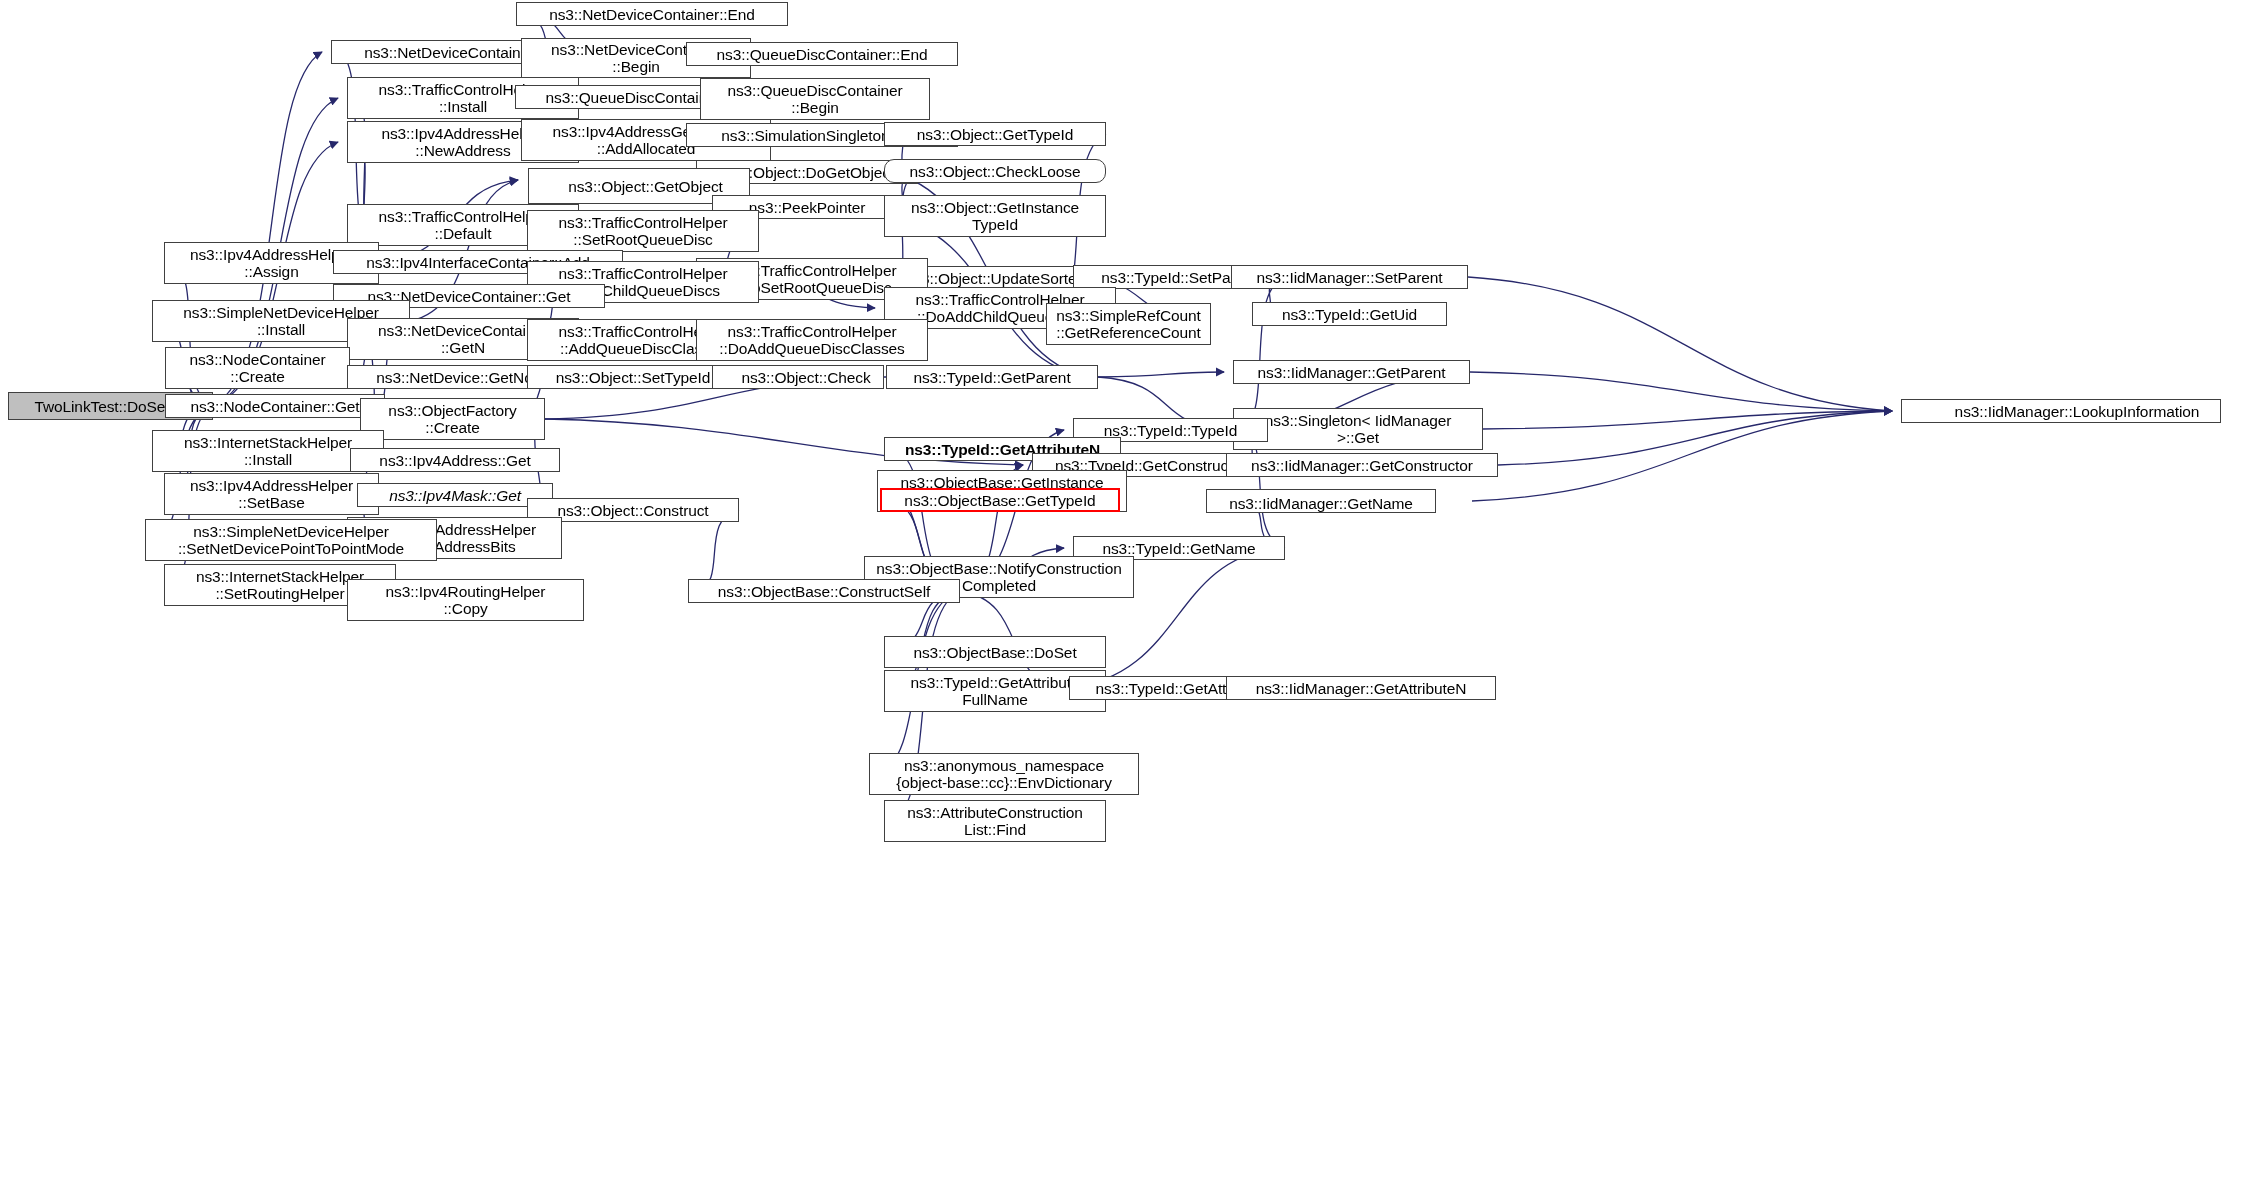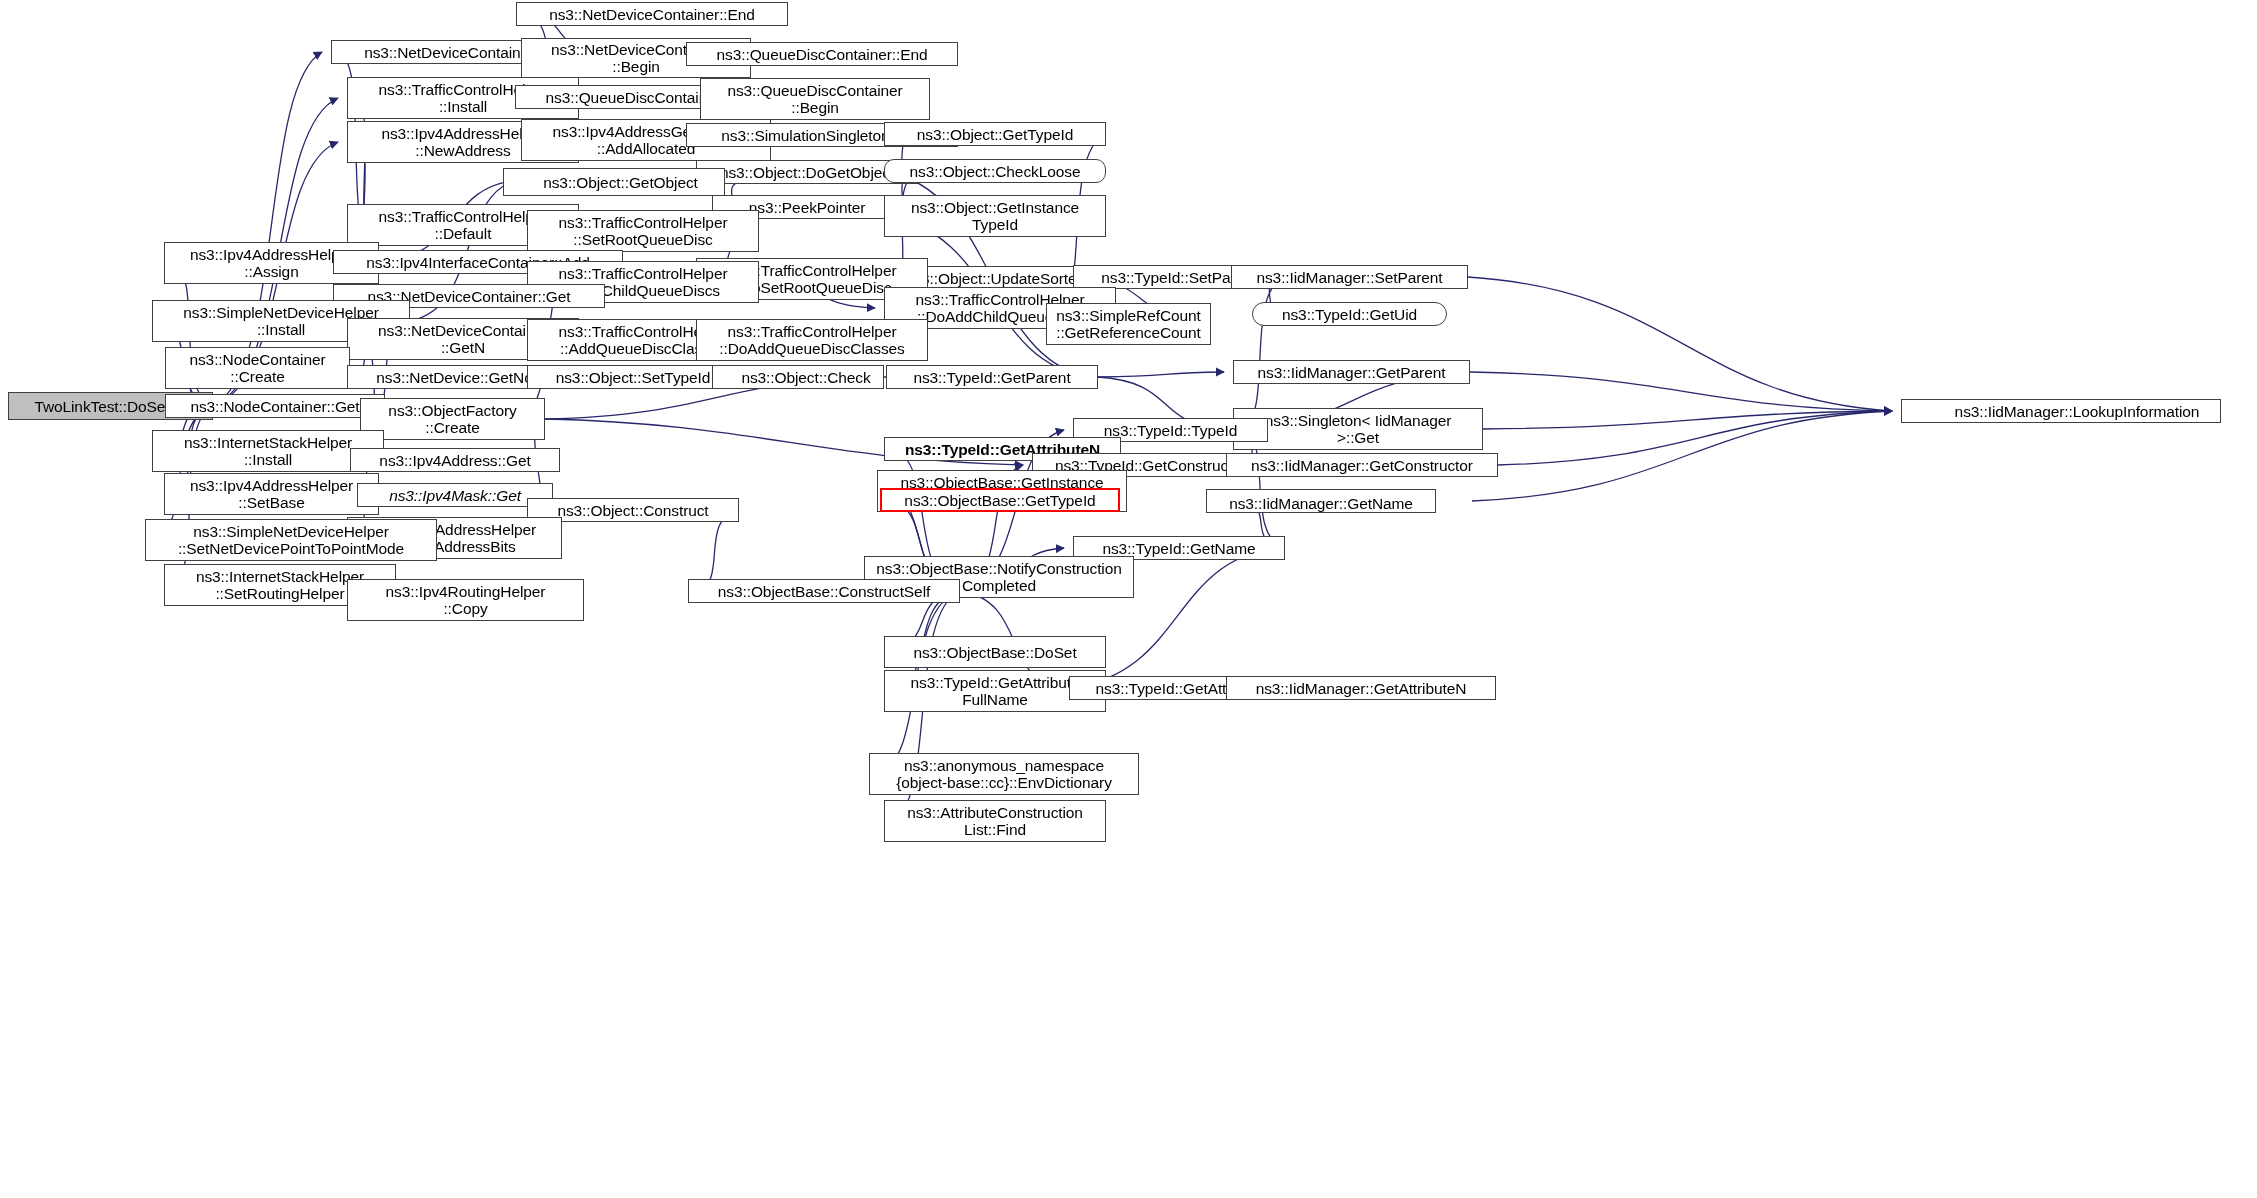--- a/index.html
+++ b/index.html
@@ -148,21 +148,21 @@
       <div class="node" style="left: 700px; top: 78px; width: 230px; height: 42px;"><span class="lbl">ns3::QueueDiscContainer
 ::Begin</span></div>
       <div class="node" style="left: 347px; top: 121px; width: 232px; height: 42px;"><span class="lbl">ns3::Ipv4AddressHelper
 ::NewAddress</span></div>
       <div class="node" style="left: 521px; top: 119px; width: 250px; height: 42px;"><span class="lbl">ns3::Ipv4AddressGenerator
 ::AddAllocated</span></div>
       <div class="node" style="left: 686px; top: 123px; width: 272px; height: 24px;"><span class="lbl">ns3::SimulationSingleton::Get</span></div>
       <div class="node" style="left: 884px; top: 122px; width: 222px; height: 24px;"><span class="lbl">ns3::Object::GetTypeId</span></div>
       <div class="node" style="left: 696px; top: 160px; width: 222px; height: 24px;"><span class="lbl">ns3::Object::DoGetObject</span></div>
       <div class="node" style="left: 884px; top: 159px; width: 222px; height: 24px; border-radius: 10px;"><span class="lbl">ns3::Object::CheckLoose</span></div>
-      <div class="node" style="left: 503px; top: 168px; width: 222px; height: 28px; padding-left: 17px;"><span class="lbl">ns3::Object::GetObject</span></div>
+      <div class="node" style="left: 528px; top: 168px; width: 222px; height: 36px; padding-left: 17px;"><span class="lbl">ns3::Object::GetObject</span></div>
       <div class="node" style="left: 712px; top: 195px; width: 190px; height: 24px;"><span class="lbl">ns3::PeekPointer</span></div>
       <div class="node" style="left: 884px; top: 195px; width: 222px; height: 42px;"><span class="lbl">ns3::Object::GetInstance
 TypeId</span></div>
       <div class="node" style="left: 347px; top: 204px; width: 232px; height: 42px;"><span class="lbl">ns3::TrafficControlHelper
 ::Default</span></div>
       <div class="node" style="left: 527px; top: 210px; width: 232px; height: 42px;"><span class="lbl">ns3::TrafficControlHelper
 ::SetRootQueueDisc</span></div>
       <div class="node" style="left: 884px; top: 266px; width: 222px; height: 42px;"><span class="lbl">ns3::Object::UpdateSorted
 Array</span></div>
       <div class="node" style="left: 164px; top: 242px; width: 215px; height: 42px;"><span class="lbl">ns3::Ipv4AddressHelper
@@ -172,21 +172,21 @@
       <div class="node" style="left: 333px; top: 250px; width: 290px; height: 24px;"><span class="lbl">ns3::Ipv4InterfaceContainer::Add</span></div>
       <div class="node" style="left: 527px; top: 261px; width: 232px; height: 42px;"><span class="lbl">ns3::TrafficControlHelper
 ::AddChildQueueDiscs</span></div>
       <div class="node" style="left: 1073px; top: 265px; width: 212px; height: 24px;"><span class="lbl">ns3::TypeId::SetParent</span></div>
       <div class="node" style="left: 1231px; top: 265px; width: 237px; height: 24px;"><span class="lbl">ns3::IidManager::SetParent</span></div>
       <div class="node" style="left: 333px; top: 284px; width: 272px; height: 24px;"><span class="lbl">ns3::NetDeviceContainer::Get</span></div>
       <div class="node" style="left: 884px; top: 287px; width: 232px; height: 42px;"><span class="lbl">ns3::TrafficControlHelper
 ::DoAddChildQueueDisc</span></div>
       <div class="node" style="left: 1046px; top: 303px; width: 165px; height: 42px;"><span class="lbl">ns3::SimpleRefCount
 ::GetReferenceCount</span></div>
-      <div class="node" style="left: 1252px; top: 302px; width: 195px; height: 24px; border-radius: 12px;"><span class="lbl">ns3::TypeId::GetUid</span></div>
+      <div class="node" style="left: 1252px; top: 302px; width: 195px; height: 24px;"><span class="lbl">ns3::TypeId::GetUid</span></div>
       <div class="node" style="left: 152px; top: 300px; width: 258px; height: 42px;"><span class="lbl">ns3::SimpleNetDeviceHelper
 ::Install</span></div>
       <div class="node" style="left: 347px; top: 318px; width: 232px; height: 42px;"><span class="lbl">ns3::NetDeviceContainer
 ::GetN</span></div>
       <div class="node" style="left: 527px; top: 319px; width: 232px; height: 42px;"><span class="lbl">ns3::TrafficControlHelper
 ::AddQueueDiscClasses</span></div>
       <div class="node" style="left: 696px; top: 319px; width: 232px; height: 42px;"><span class="lbl">ns3::TrafficControlHelper
 ::DoAddQueueDiscClasses</span></div>
       <div class="node" style="left: 165px; top: 347px; width: 185px; height: 42px;"><span class="lbl">ns3::NodeContainer
 ::Create</span></div>

